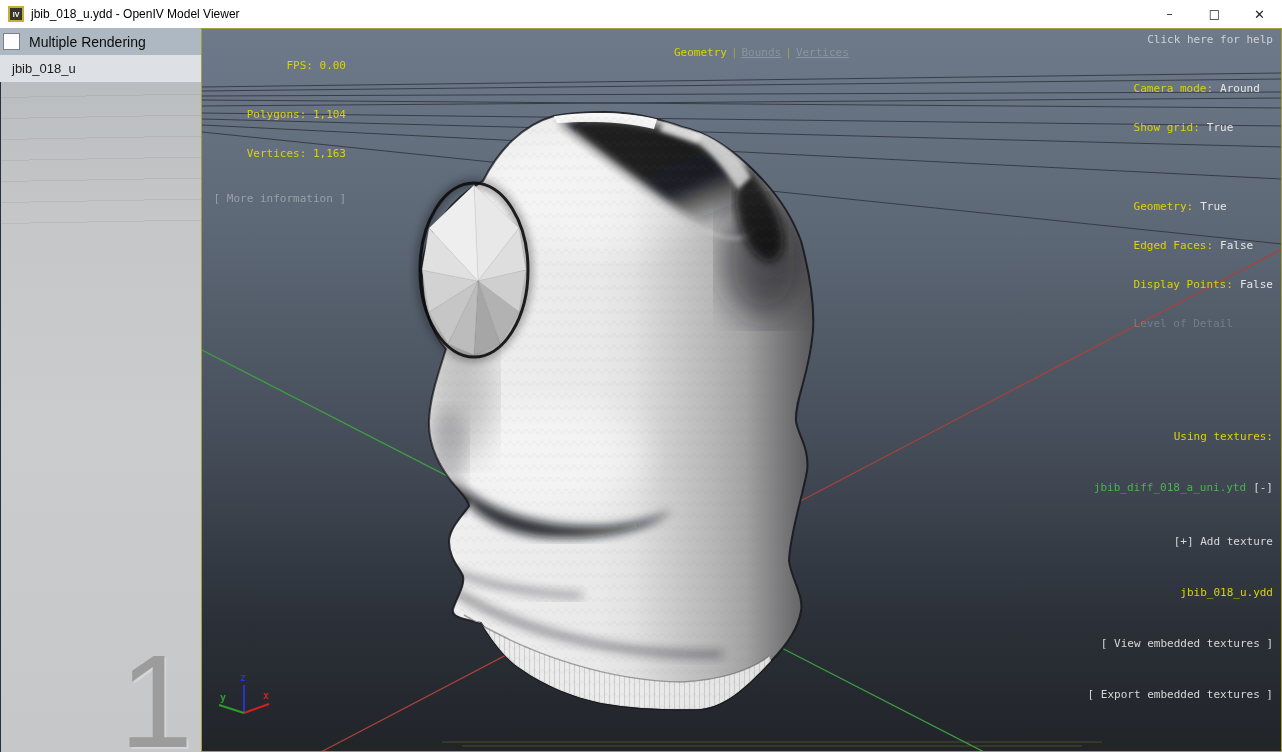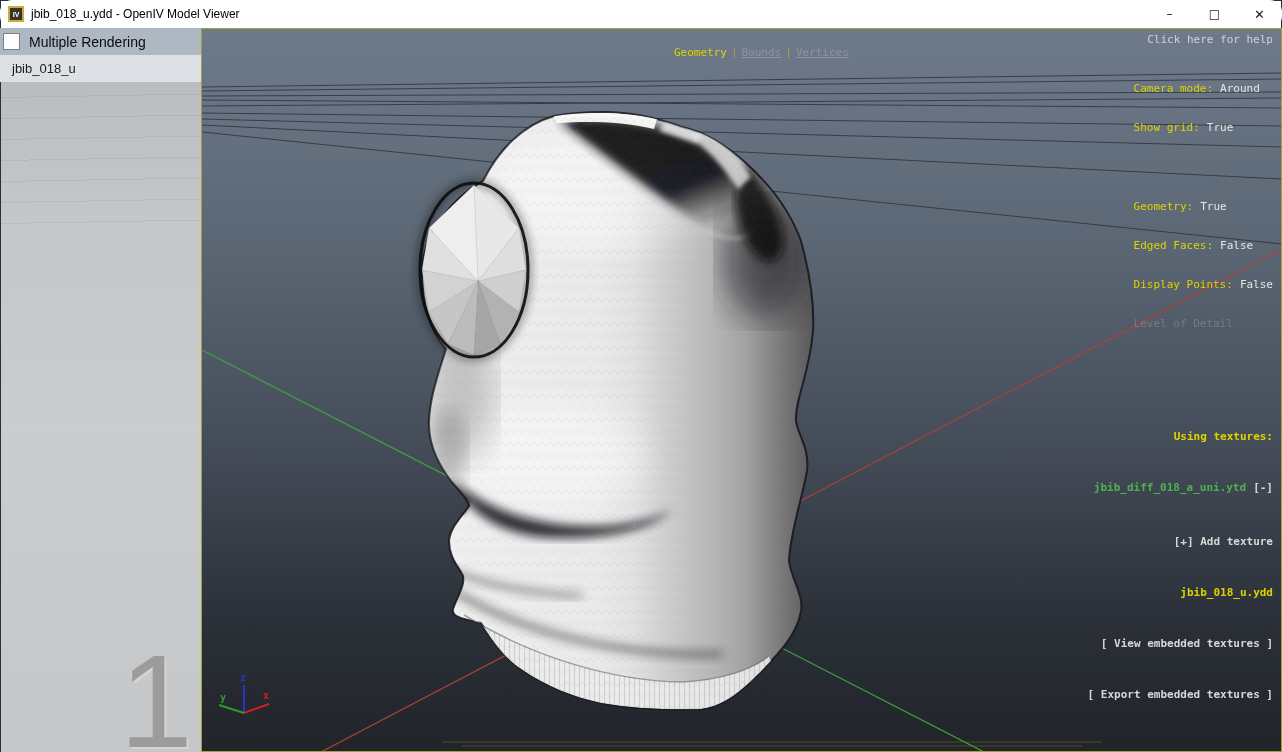--- a/index.html
+++ b/index.html
@@ -5,21 +5,21 @@
   html,body{margin:0;padding:0;background:#555;}
   *{box-sizing:border-box;}
   .window{
     position:relative;width:1282px;height:752px;background:#fff;
     font-family:"Liberation Sans",sans-serif;overflow:hidden;
     box-shadow:inset 0 0 0 1px #22303d;
   }
   
   .titlebar{
     position:absolute;left:0;top:0;right:0;height:28px;background:#ffffff;
-    display:flex;align-items:center;border-radius:12px;
+    display:flex;align-items:center;
   }
   .app-icon{
     width:16px;height:16px;margin-left:8px;background:#35352b;
     border:2px solid #c9ac3a;color:#fff;font-size:7px;font-weight:bold;
     display:flex;align-items:center;justify-content:center;letter-spacing:0;
   }
   .win-title{margin-left:7px;font-size:12px;color:#000;}
   .win-controls{margin-left:auto;display:flex;height:28px;}
   .win-btn{
     width:45px;height:28px;display:flex;align-items:center;justify-content:center;
@@ -65,21 +65,21 @@
   .stats .fps{margin-bottom:10px;}
   .stats .more-info{margin-top:6px;color:#98a0a8;}
   .tabs{left:0;right:0;top:4px;text-align:center;line-height:13px;}
   .tab-sep{color:#a5a04e;padding:0 4px;}
   .tab-inactive{color:#8b95a1;text-decoration:underline;}
   .help{right:8px;top:4px;color:#ccd2d8;line-height:13px;}
   .settings{right:8px;top:27px;line-height:13px;}
   .set-group2{margin-top:14px;}
   .set-row .val{margin-left:7px;color:#e6e6e6;}
   .lod{color:rgba(142,152,163,.55);margin-right:-10px;}
-  .textures{right:8px;bottom:14px;text-align:right;line-height:17px;color:#d7d7d7;font-weight:bold;}
+  .textures{right:8px;bottom:14px;text-align:right;line-height:17px;color:#d7d7d7;}
   .tex-name{color:#4db24d;}
   .tex-rm{margin-left:7px;color:#d7d7d7;}
   .tex-add{margin-top:3px;}
 </style>
 </head>
 <body>
 
 <div class="window">
 
   <div class="titlebar">
@@ -224,20 +224,26 @@
       <g font-family="DejaVu Sans Mono,monospace" font-size="10" font-weight="bold">
         <line x1="42" y1="656" x2="42" y2="684" stroke="#2633cc" stroke-width="2"></line>
         <line x1="17" y1="676" x2="42" y2="684" stroke="#2a9e2a" stroke-width="2"></line>
         <line x1="42" y1="684" x2="67" y2="675" stroke="#cc2222" stroke-width="2"></line>
         <text x="38" y="652" fill="#2633cc">z</text>
         <text x="18" y="672" fill="#2a9e2a">y</text>
         <text x="61" y="670" fill="#cc2222">x</text>
       </g>
     </svg>
 
+    <div class="ov stats">
+      <div class="fps yellow">FPS: 0.00</div>
+      <div class="yellow">Polygons: 1,104</div>
+      <div class="yellow">Vertices: 1,163</div>
+      <div class="more-info">[ More information ]</div>
+    </div>
 
     <div class="ov tabs">
       <span class="yellow">Geometry</span><span class="tab-sep">|</span><span class="tab-inactive">Bounds</span><span class="tab-sep">|</span><span class="tab-inactive">Vertices</span>
     </div>
 
     <div class="ov help">Click here for help</div>
 
     <div class="ov settings">
       <div class="set-row"><span class="yellow">Camera mode:</span><span class="val">Around</span></div>
       <div class="set-row"><span class="yellow">Show grid:</span><span class="val">True</span></div>

